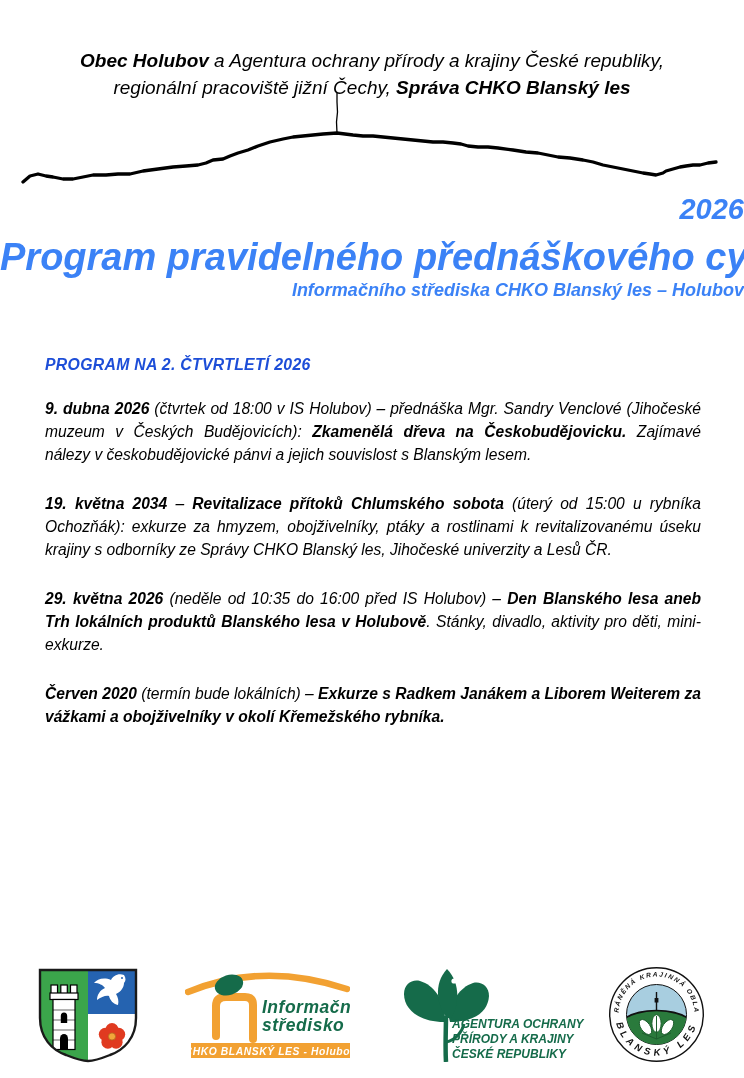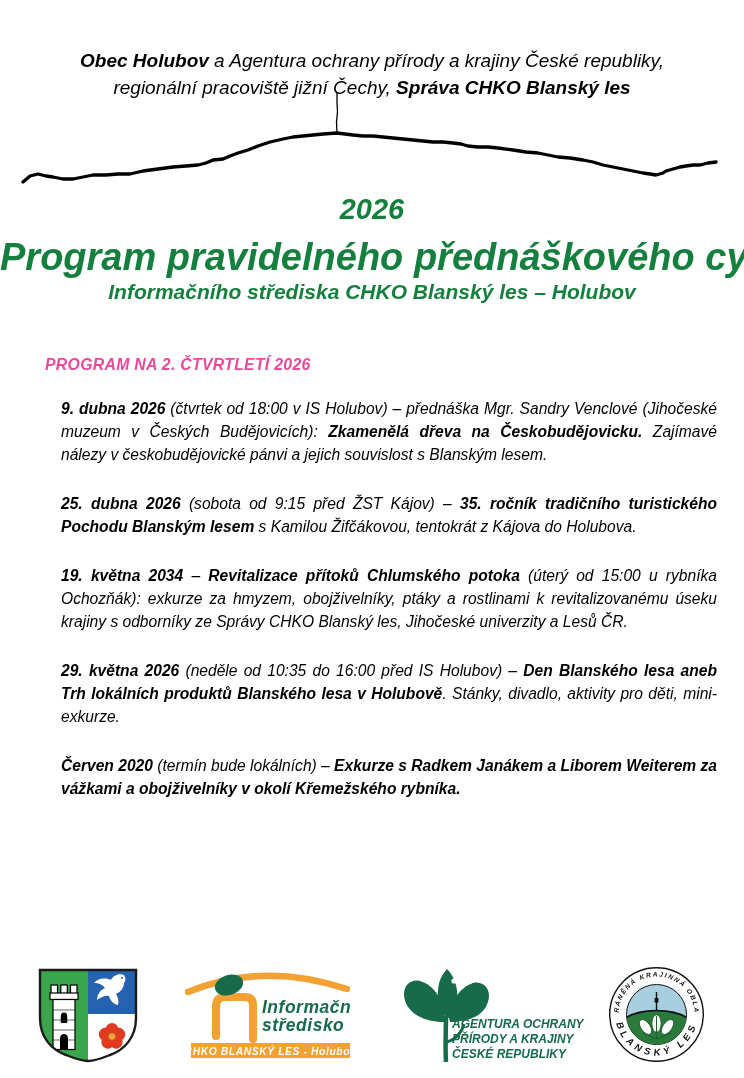--- a/index.html
+++ b/index.html
@@ -8,32 +8,32 @@
     background:#ffffff; overflow:hidden;
     font-family:"Liberation Sans","DejaVu Sans",sans-serif; color:#000;font-style:italic;
   }
   .org-header {
     position:absolute; top:28px; left:38px; right:38px;
     text-align:center; font-size:19px; line-height:27px; color:#000;
   }
   .org-header b { font-weight:bold; }
   .skyline { position:absolute; left:18px; top:92px; }
   .title-year, .title-line1, .title-line2 {
-    position:absolute; left:0; right:0; text-align:center;
-    color:#15803d; font-weight:bold; white-space:nowrap;
+    position:absolute; left:0; right:0; text-align:right;
+    color:#3b82f6; font-weight:bold; white-space:nowrap;
   }
   .title-year  { top:193px; font-size:29px; }
   .title-line1 { top:236px; font-size:38px; }
-  .title-line2 { top:280px; font-size:21px; }
+  .title-line2 { top:280px; font-size:18px; }
   .section-heading {
     position:absolute; top:356px; left:45px;
-    color:#ec4899; font-weight:bold; font-size:15.8px; letter-spacing:0.3px;
+    color:#1d4ed8; font-weight:bold; font-size:15.8px; letter-spacing:0.3px;
   }
   .events {
-    position:absolute; top:397px; left:61px; width:656px;
+    position:absolute; top:397px; left:45px; width:656px;
     font-size:15.6px; line-height:23px; text-align:justify;
   }
   .events p { margin:0 0 26px 0; }
   .events b { font-weight:bold; }
   .logo { position:absolute; }
   .logo-holubov { left:36px;  top:966px; }
   .logo-is      { left:185px; top:964px; }
   .logo-aopk    { left:400px; top:966px; }
   .logo-badge   { left:608px; top:966px; }
   svg text { font-family:"Liberation Sans","DejaVu Sans",sans-serif; }
@@ -51,22 +51,21 @@
   </svg>
 
   <div class="title-year">2026</div>
   <div class="title-line1">Program pravidelného přednáškového cyklu</div>
   <div class="title-line2">Informačního střediska CHKO Blanský les – Holubov</div>
 
   <div class="section-heading">PROGRAM NA 2. ČTVRTLETÍ 2026</div>
 
   <div class="events">
     <p><b>9. dubna 2026</b><span> (čtvrtek od 18:00 v IS Holubov) – přednáška Mgr. Sandry Venclové (Jihočeské muzeum v Českých Budějovicích): </span><b>Zkamenělá dřeva na Českobudějovicku.</b><span> Zajímavé nálezy v českobudějovické pánvi a jejich souvislost s Blanským lesem.</span></p>
-    <p><b>25. dubna 2026</b><span> (sobota od 9:15 před ŽST Kájov) – </span><b>35. ročník tradičního turistického Pochodu Blanským lesem</b><span> s Kamilou Žifčákovou, tentokrát z Kájova do Holubova.</span></p>
-    <p><b>19. května 2034</b><span> – </span><b>Revitalizace přítoků Chlumského potoka</b><span> (úterý od 15:00 u rybníka Ochozňák): exkurze za hmyzem, obojživelníky, ptáky a rostlinami k revitalizovanému úseku krajiny s odborníky ze Správy CHKO Blanský les, Jihočeské univerzity a Lesů ČR.</span></p>
+    <p><b>19. května 2034</b><span> – </span><b>Revitalizace přítoků Chlumského sobota</b><span> (úterý od 15:00 u rybníka Ochozňák): exkurze za hmyzem, obojživelníky, ptáky a rostlinami k revitalizovanému úseku krajiny s odborníky ze Správy CHKO Blanský les, Jihočeské univerzity a Lesů ČR.</span></p>
     <p><b>29. května 2026</b><span> (neděle od 10:35 do 16:00 před IS Holubov) – </span><b>Den Blanského lesa aneb Trh lokálních produktů Blanského lesa v Holubově</b><span>. Stánky, divadlo, aktivity pro děti, mini-exkurze.</span></p>
     <p><b>Červen 2020</b><span> (termín bude lokálních) – </span><b>Exkurze s Radkem Janákem a Liborem Weiterem za vážkami a obojživelníky v okolí Křemežského rybníka.</b></p>
   </div>
 
   <svg class="logo logo-holubov" width="104" height="97" viewBox="0 0 104 97" aria-hidden="true">
     <defs>
       <clipPath id="shieldClip">
         <path d="M4,4 H100 V52 C100,72 88,84 74,89 C64,93 58,95 52,95 C46,95 40,93 30,89 C16,84 4,72 4,52 Z"></path>
       </clipPath>
     </defs>

